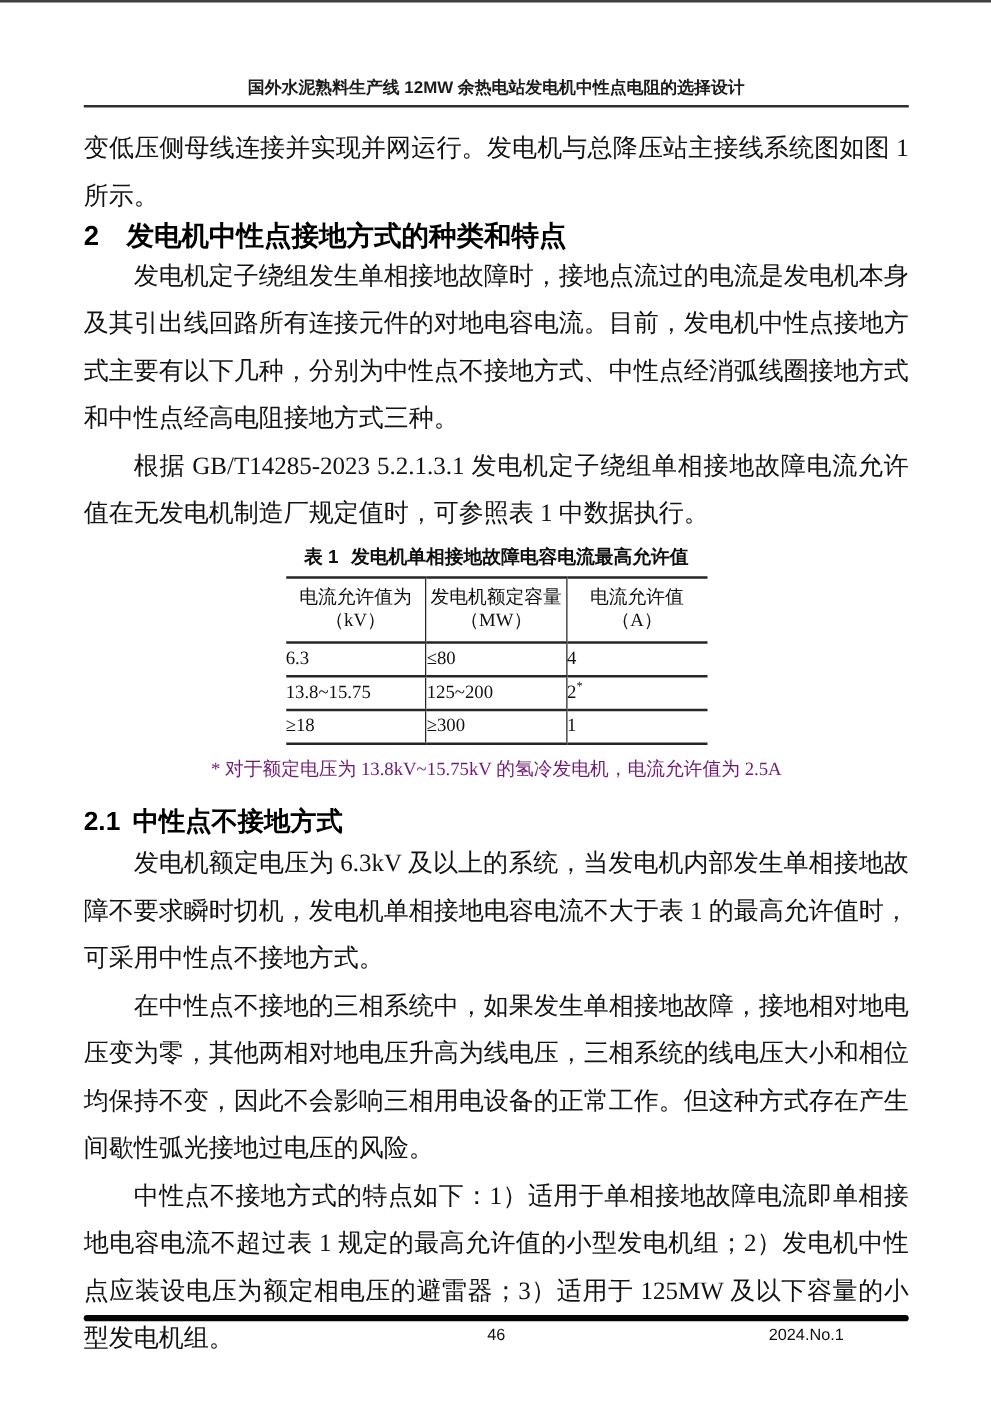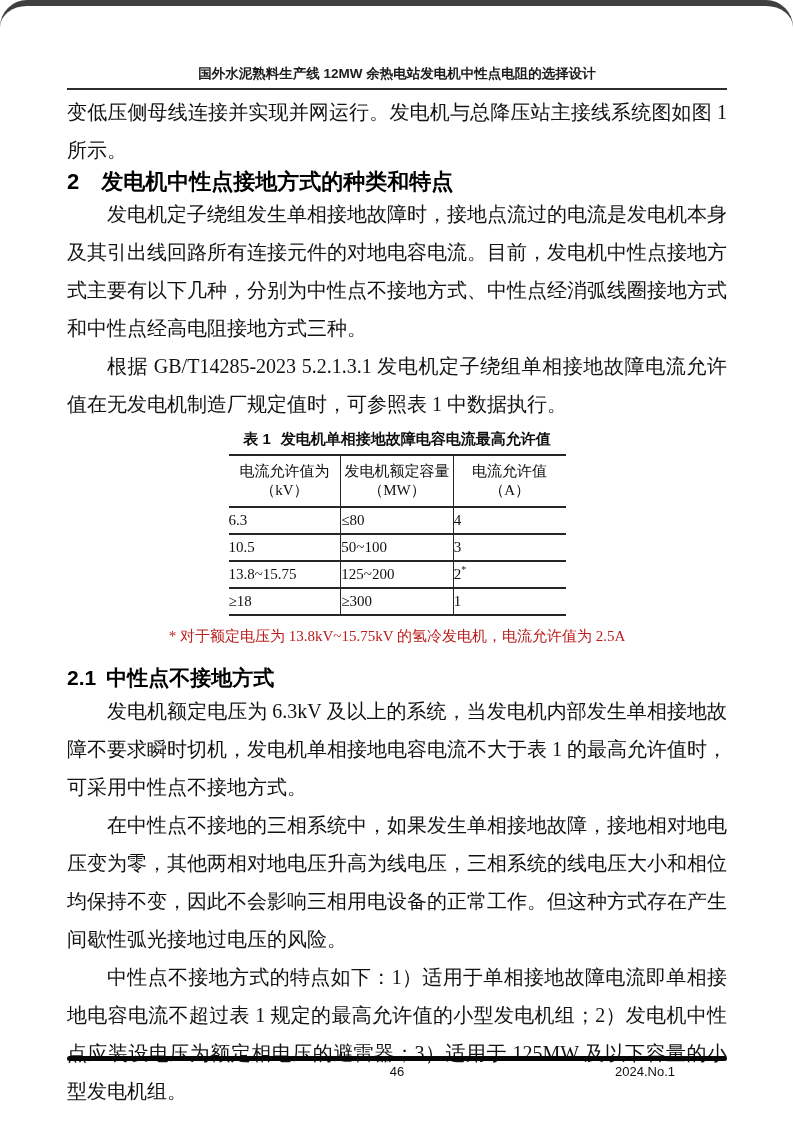--- a/index.html
+++ b/index.html
@@ -2,25 +2,24 @@
 <html lang="zh"><head>
 <meta charset="utf-8">
 <style>
   html,body { margin:0; padding:0; background:#ffffff; }
   .page {
     position:relative;
     width:793px; height:1122px;
     margin:0 auto;
     background:#ffffff;
     box-sizing:border-box;
-    border-top:6px solid #404040;
+    border-top:2px solid #404040;
     overflow:hidden;
     font-family:"Liberation Serif","DejaVu Serif",serif;
     color:#141414;
-    border-radius:27px;
   }
   .content {
     position:absolute; left:67px; top:0; width:660px;
     padding-top:59px;
   }
   .running-title {
     text-align:center;
     font-family:"Liberation Sans","DejaVu Sans",sans-serif;
     font-weight:600;
     font-size:13.5px; line-height:17px;
@@ -32,21 +31,21 @@
     border-bottom:2px solid #2e2e2e;
     height:0;
   }
   p.body-par {
     margin:0;
     font-size:20px; line-height:38px;
     text-align:justify;
     text-indent:2em;
     color:#121212;
   }
-  p.body-par.no-indent { text-indent:0; margin-top:3px; }
+  p.body-par.no-indent { text-indent:0; margin-top:14px; }
   h2.sec-heading {
     margin:1px 0 1px;
     font-family:"Liberation Sans","DejaVu Sans",sans-serif;
     font-weight:bold;
     font-size:22px; line-height:24px;
     color:#000000;
   }
   h2.sec-heading .h-num { margin-right:22px; }
   h3.subsec-heading {
     margin:19px 0 1px;
@@ -94,21 +93,21 @@
   .th-line { display:block; }
   td sup.fn-mark {
     font-size:10px;
     vertical-align:super;
     line-height:0;
   }
   .footnote {
     margin-top:10px;
     text-align:center;
     font-size:15px; line-height:20px;
-    color:#b91c1c;
+    color:#701a75;
   }
   .page-footer {
     position:absolute; left:67px; top:1050px; width:660px;
   }
   .footer-rule {
     height:5px;
     background:#060606;
     border-radius:3px;
   }
   .footer-row {
@@ -173,25 +172,20 @@
           </th>
         </tr>
       </thead>
       <tbody>
         <tr>
           <td>6.3</td>
           <td>≤80</td>
           <td>4</td>
         </tr>
         <tr>
-          <td>10.5</td>
-          <td>50~100</td>
-          <td>3</td>
-        </tr>
-        <tr>
           <td>13.8~15.75</td>
           <td>125~200</td>
           <td><span>2</span><sup class="fn-mark">*</sup></td>
         </tr>
         <tr>
           <td>≥18</td>
           <td>≥300</td>
           <td>1</td>
         </tr>
       </tbody>

